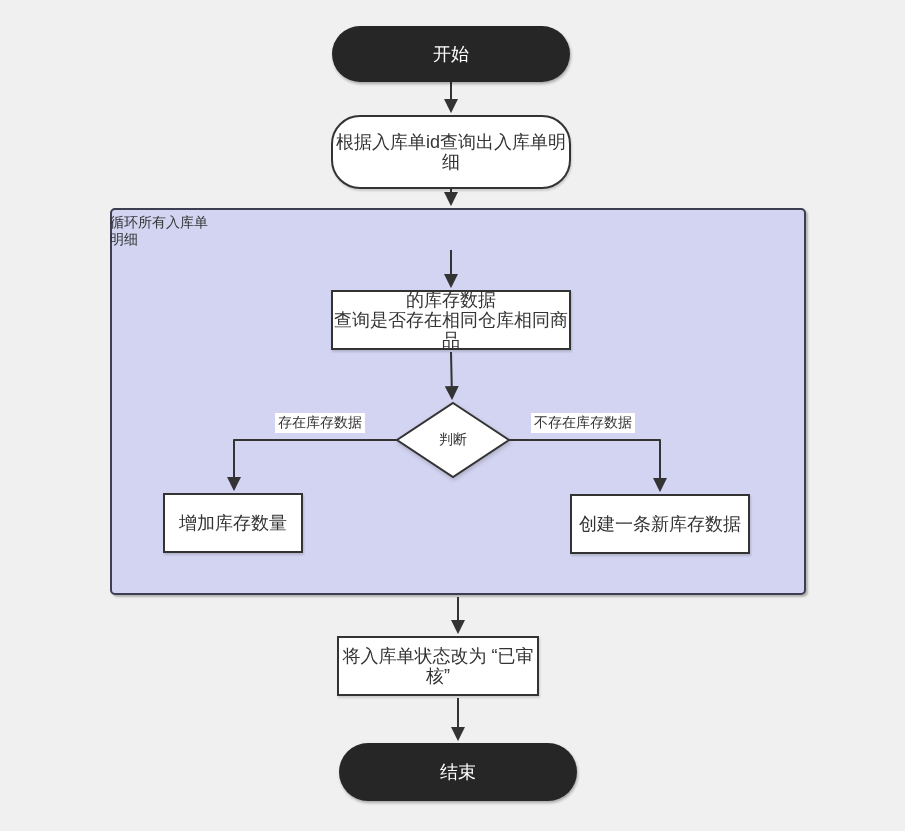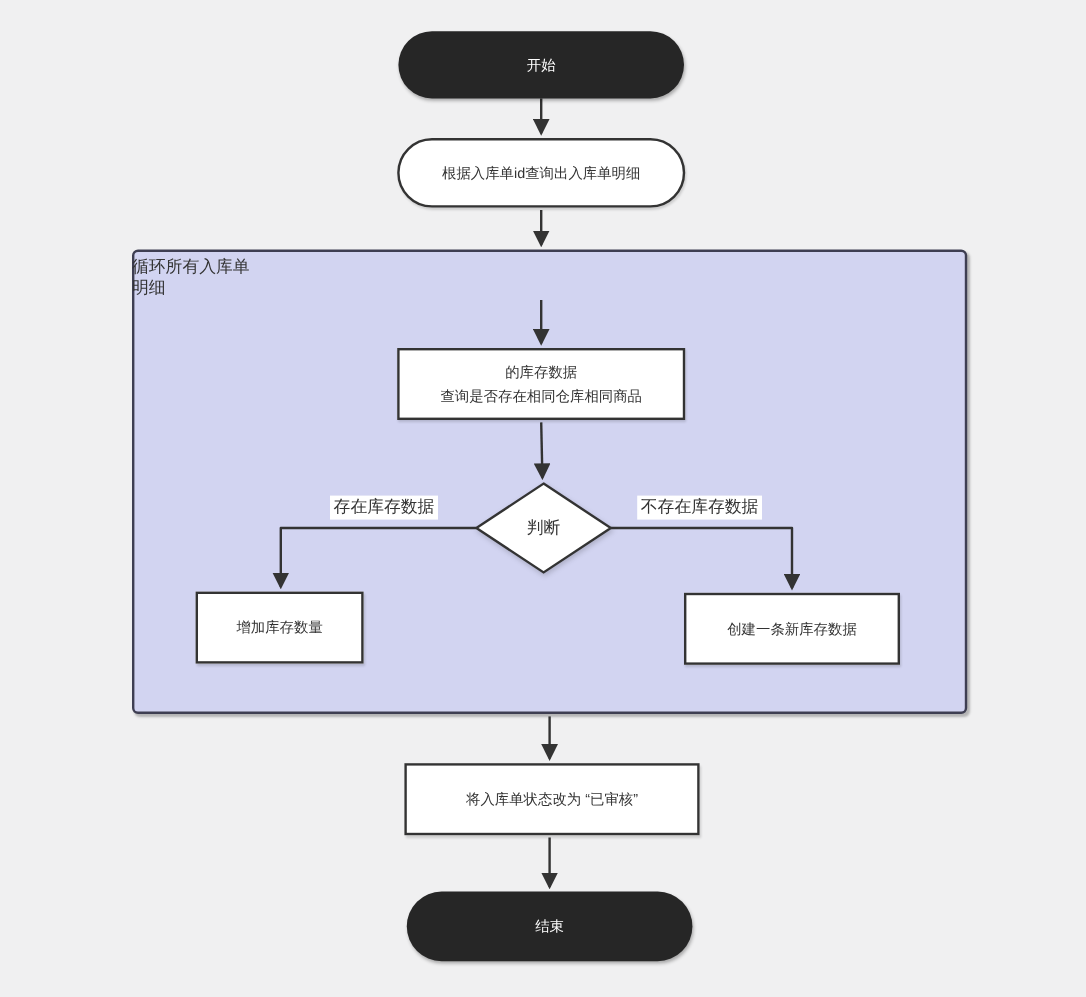--- a/index.html
+++ b/index.html
@@ -33,21 +33,21 @@
     stroke-width: 2;
     filter: drop-shadow(1px 2px 2px rgba(0,0,0,0.18));
   }
   .node {
     position: absolute;
     display: flex;
     align-items: center;
     justify-content: center;
     text-align: center;
     box-sizing: border-box;
-    font-size: 12px;
+    font-size: 18px;
     color: var(--text, #333333);
     line-height: 20px;
   }
   .terminal {
     background: var(--terminal-fill, #262626);
     color: var(--terminal-text, #ffffff);
     border-radius: 29px;
     box-shadow: 1px 2px 3px rgba(0,0,0,0.3);
   }
   .process {
@@ -88,25 +88,25 @@
     position: absolute;
     transform: translate(-50%, -50%);
     background: var(--edge-label-bg, #ffffff);
     padding: 1px 3px;
     font-size: 14px;
     color: var(--text, #333333);
     white-space: nowrap;
   }
   
   #node-start        { left: 332px; top: 26px;  width: 238px; height: 56px; }
-  #node-query        { left: 331px; top: 115px; width: 240px; height: 58px; border-radius: 29px; }
+  #node-query        { left: 331px; top: 115px; width: 240px; height: 74px; border-radius: 29px; }
   #node-check        { left: 331px; top: 290px; width: 240px; height: 60px; }
   #node-increase     { left: 163px; top: 493px; width: 140px; height: 60px; }
   #node-create       { left: 570px; top: 494px; width: 180px; height: 60px; }
-  #node-update       { left: 337px; top: 636px; width: 246px; height: 60px; }
+  #node-update       { left: 337px; top: 636px; width: 202px; height: 60px; }
   #node-end          { left: 339px; top: 743px; width: 238px; height: 58px; }
   #edge-label-exists     { left: 320px; top: 423px; }
   #edge-label-not-exists { left: 583px; top: 423px; }
 </style>
 </head>
 <body>
 
 <div id="canvas">
 
   <div class="loop-container"></div>

